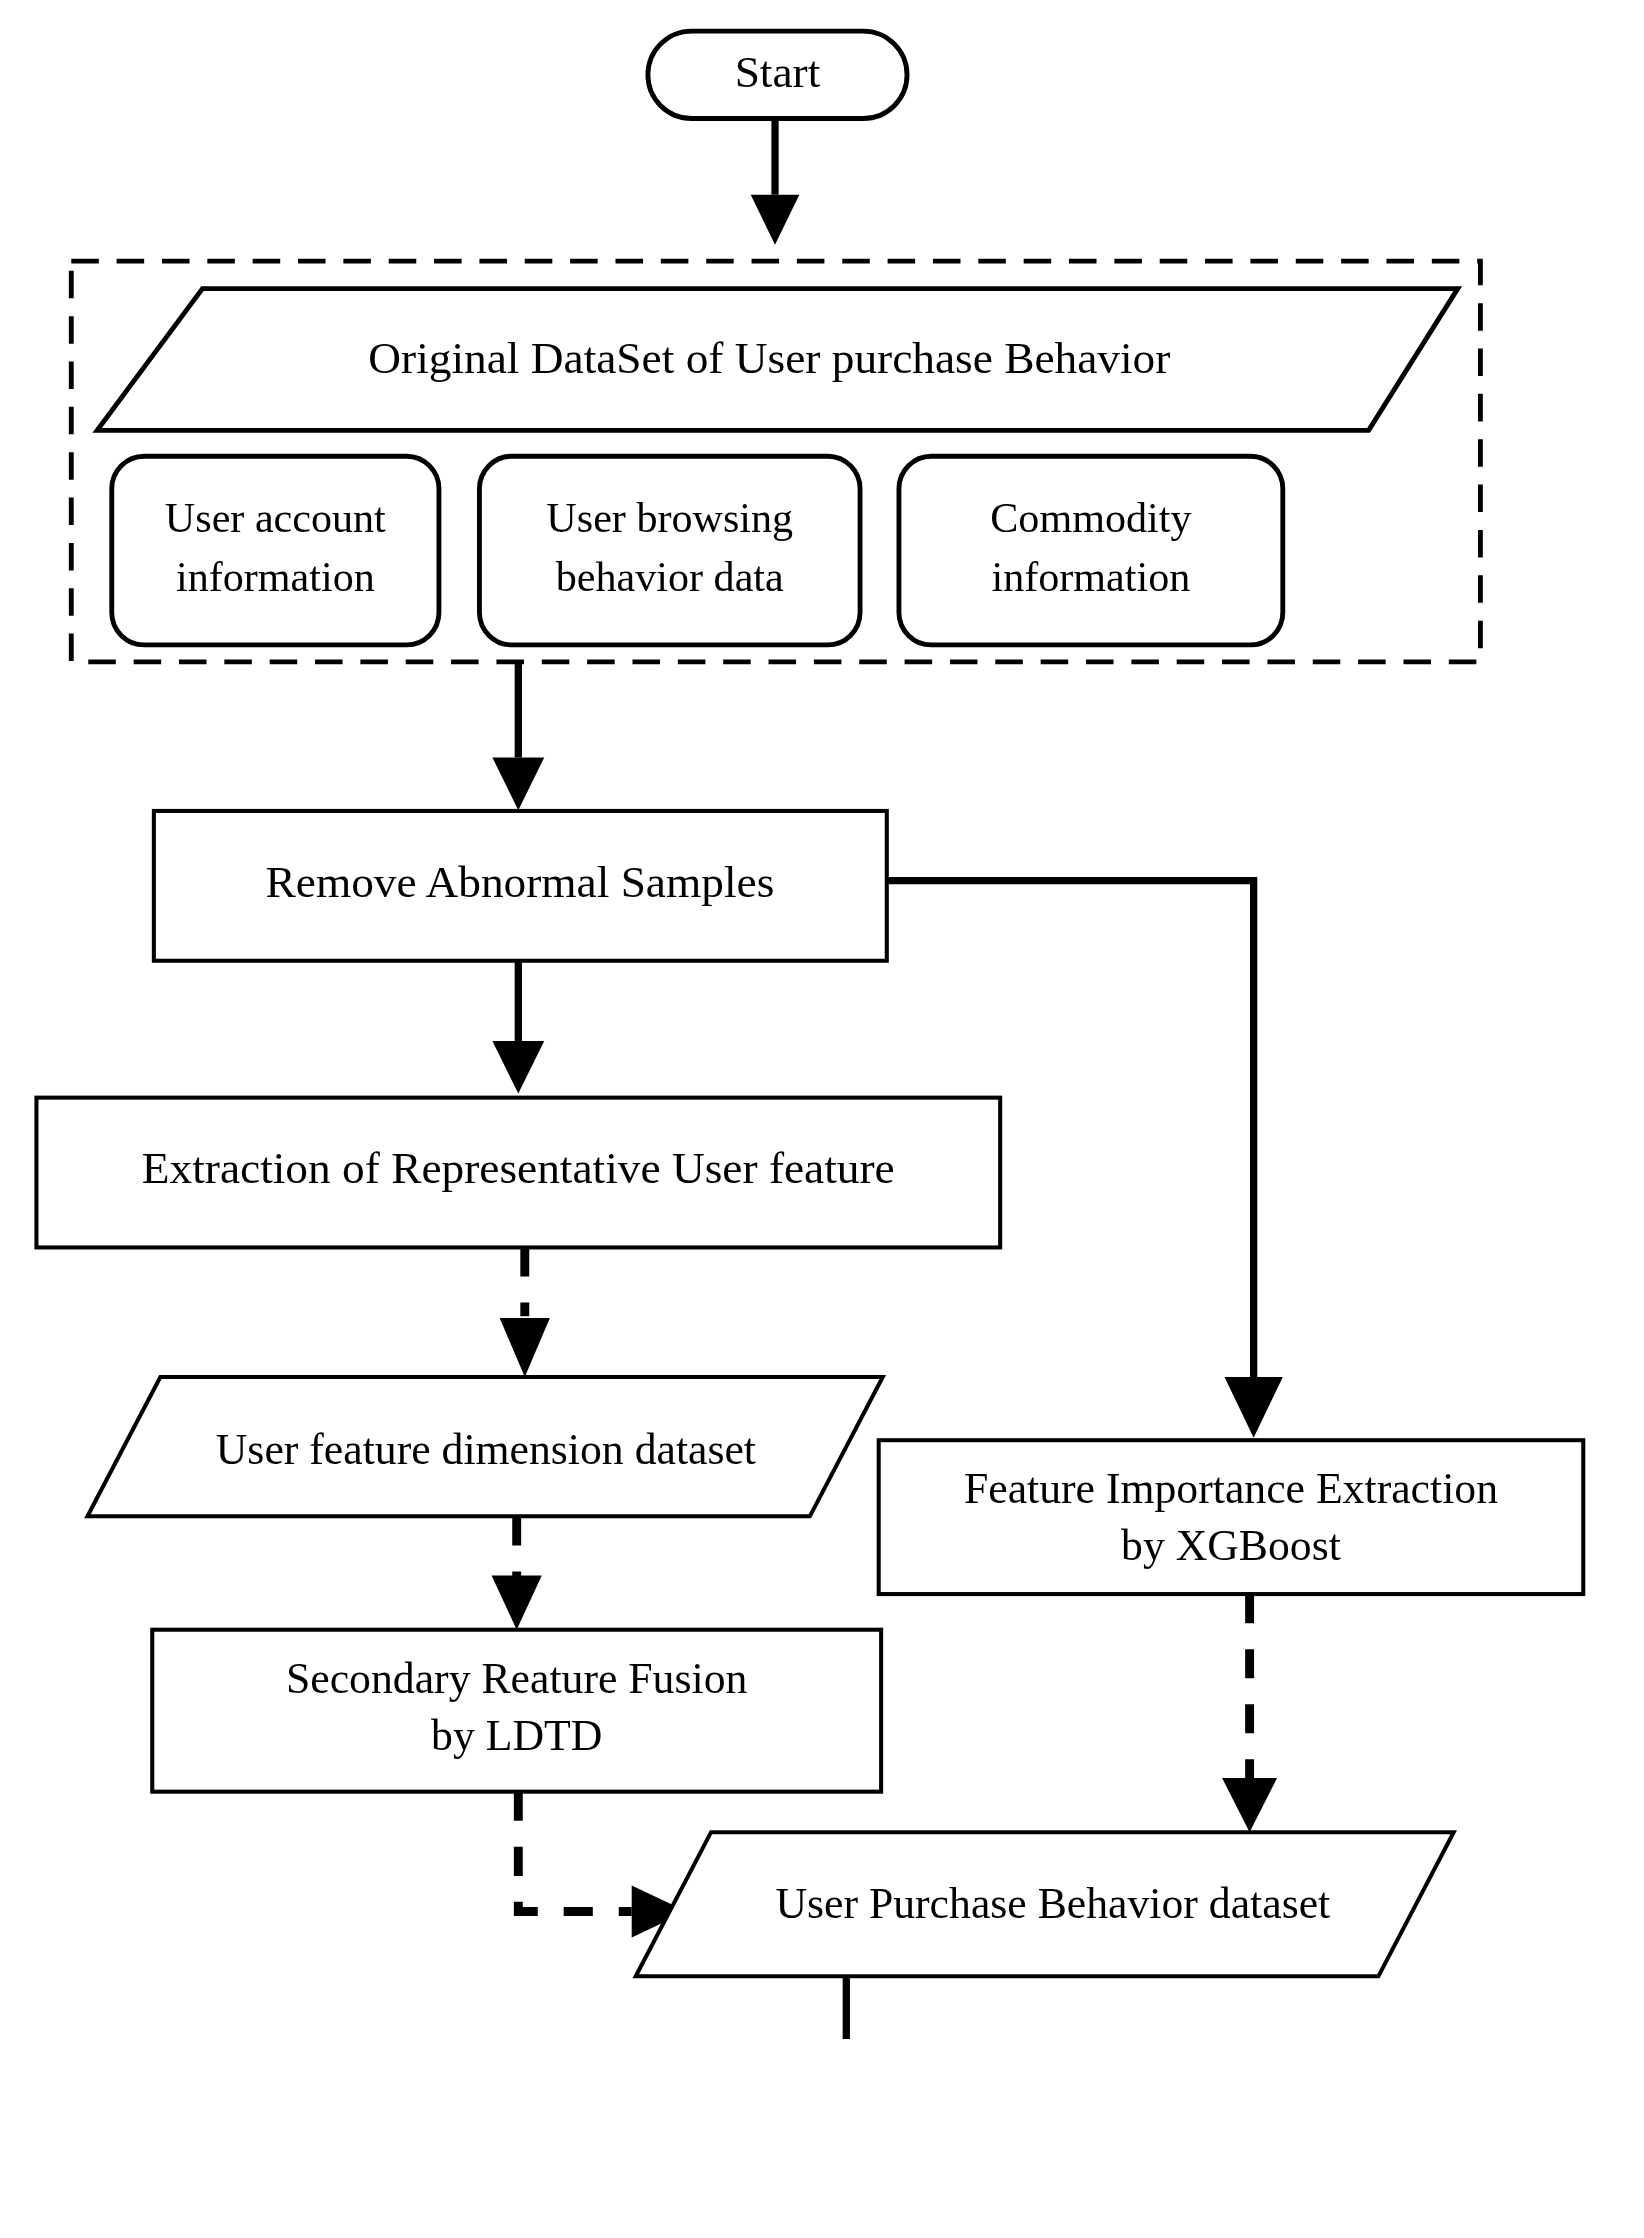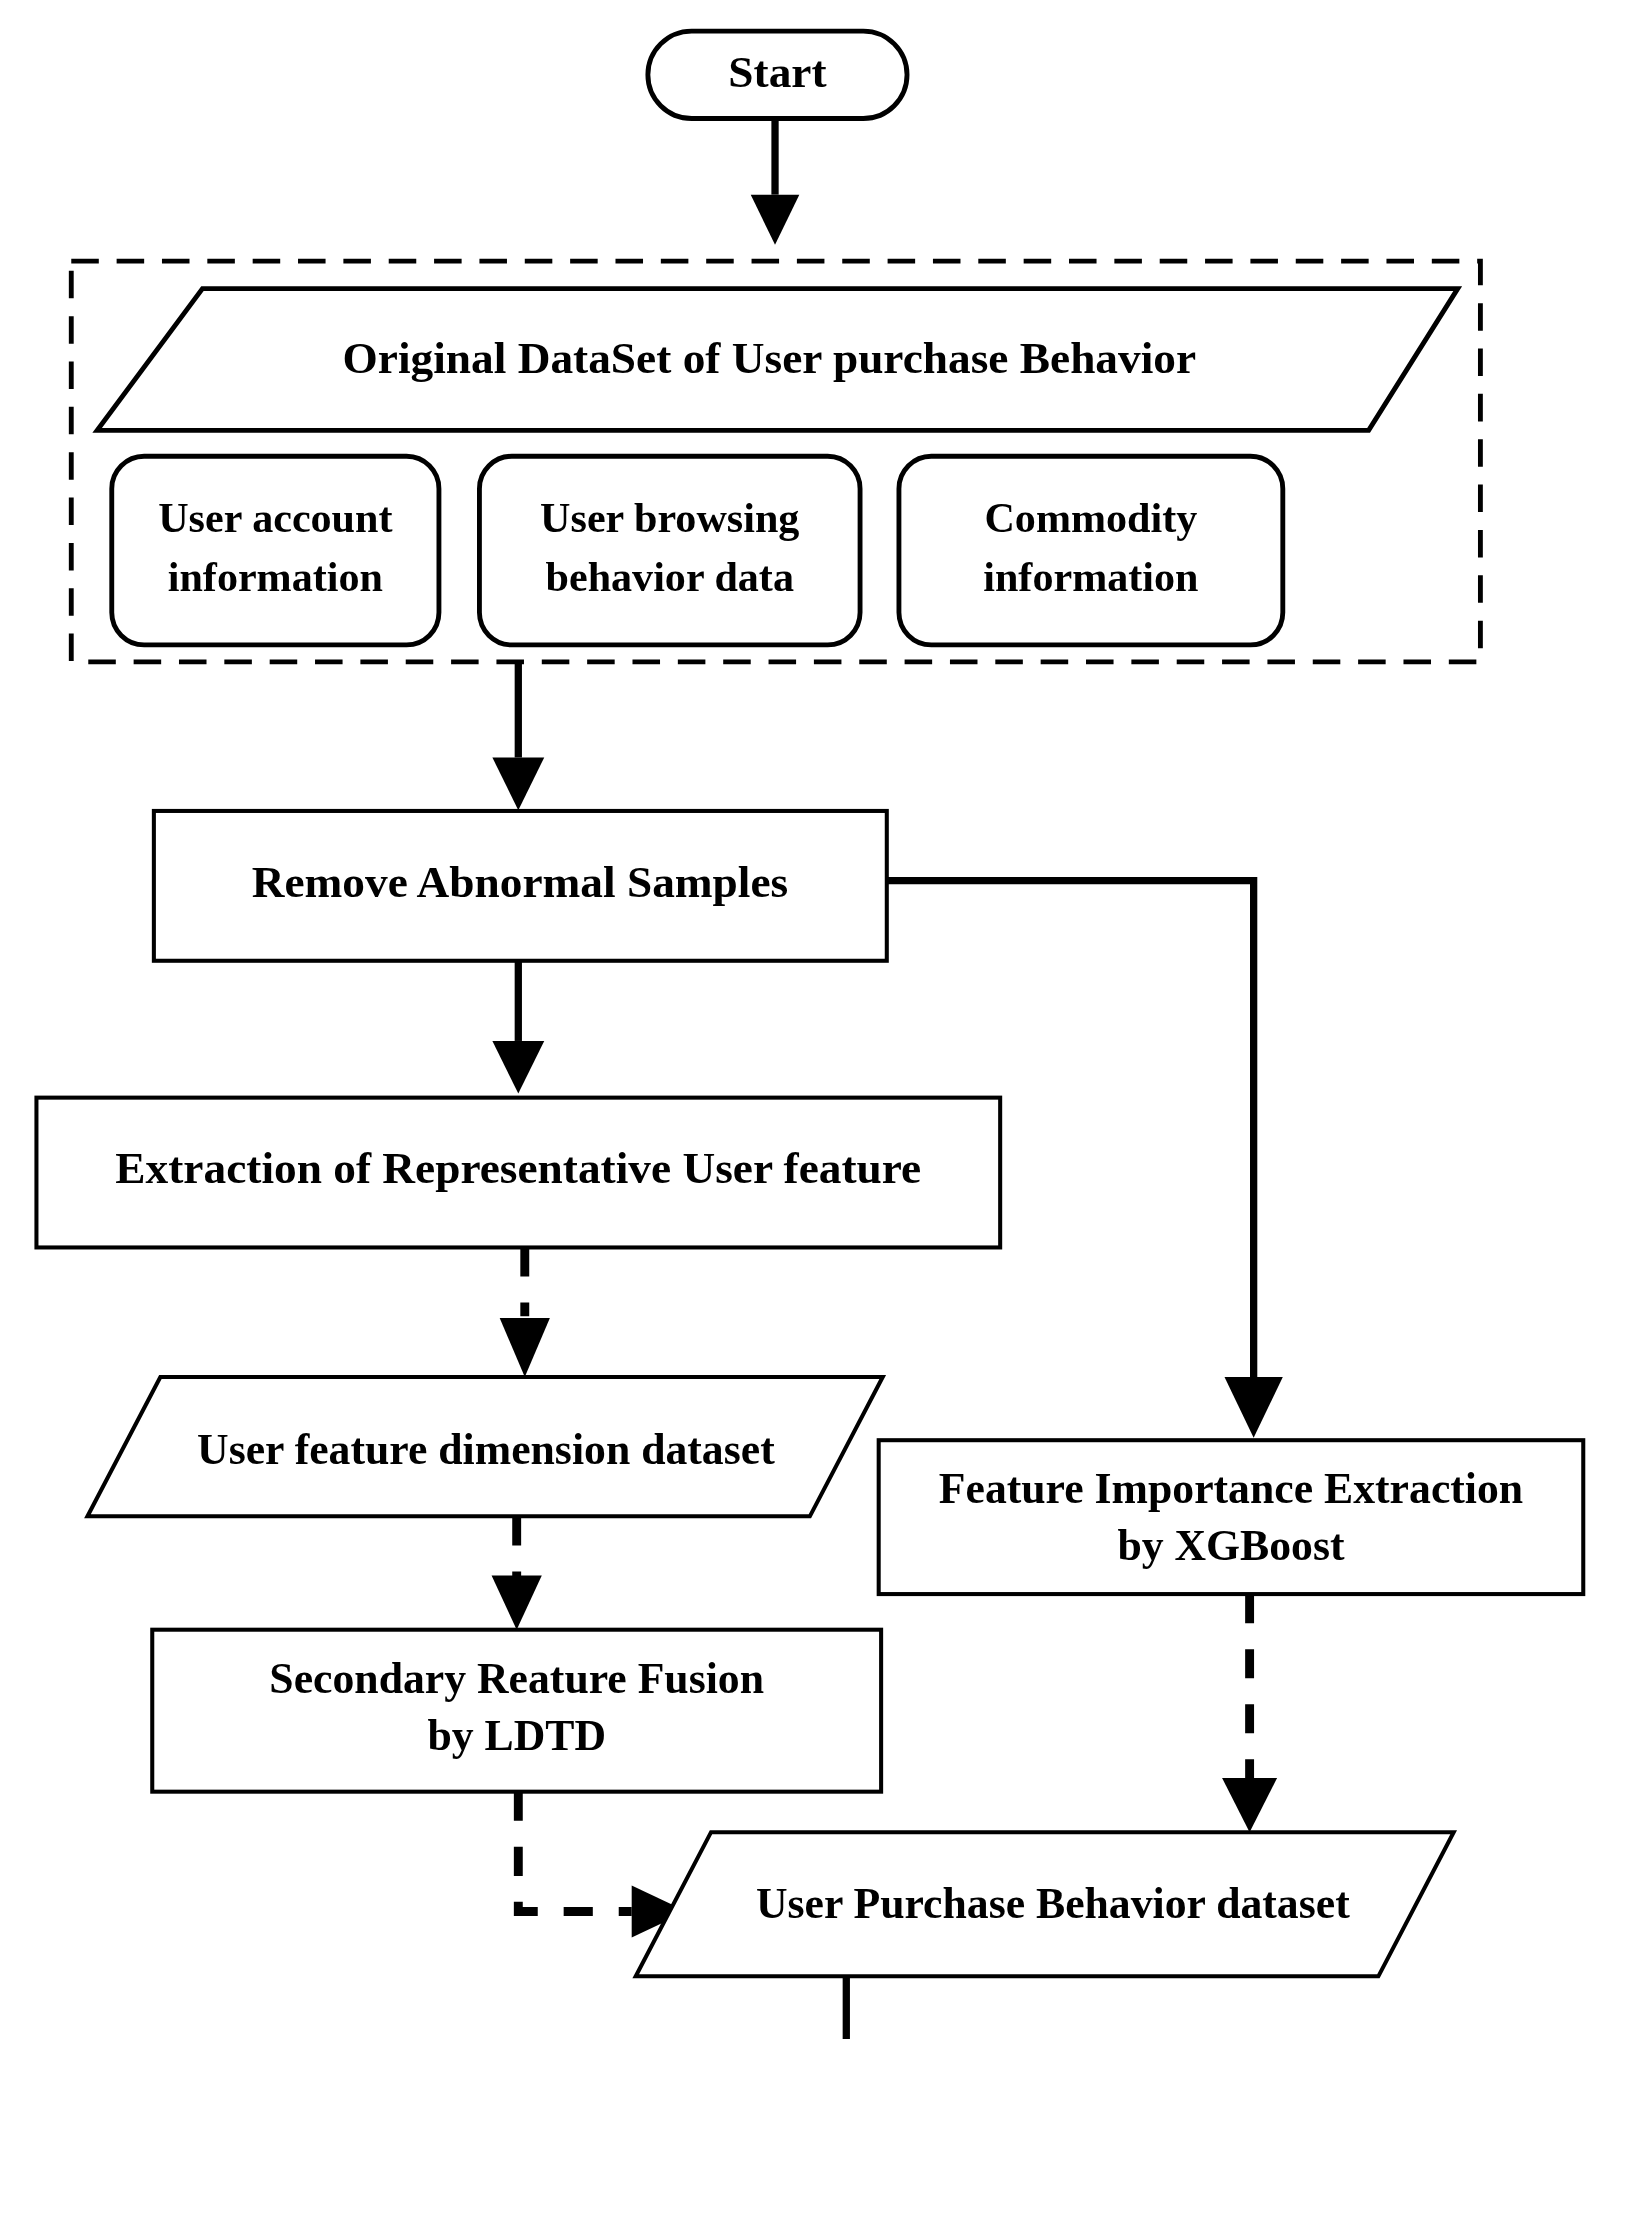--- a/index.html
+++ b/index.html
@@ -8,21 +8,20 @@
     background: #ffffff;
   }
   body {
     font-family: "Liberation Serif", "DejaVu Serif", serif;
   }
   #flowchart-root {
     position: relative;
     width: 1644px;
     height: 2039px;
     background: #ffffff;
-    font-weight: bold;
   }
   svg.chart-canvas {
     display: block;
     width: 1644px;
     height: 2239px;
   }
   .shape-stroke {
     fill: #ffffff;
     stroke: #000000;
     stroke-width: 6;

